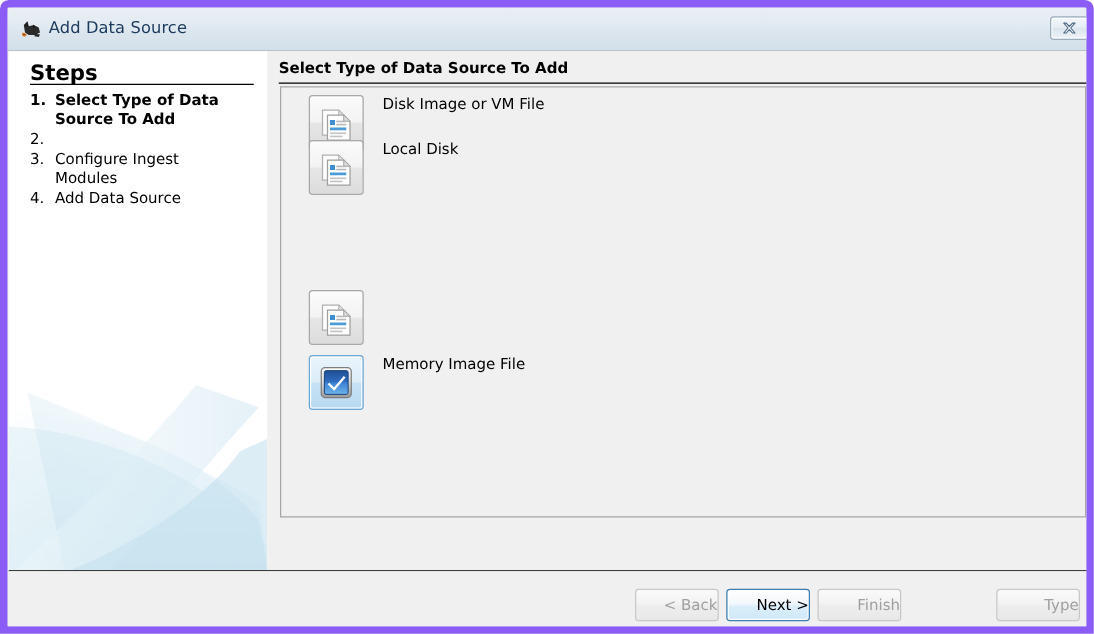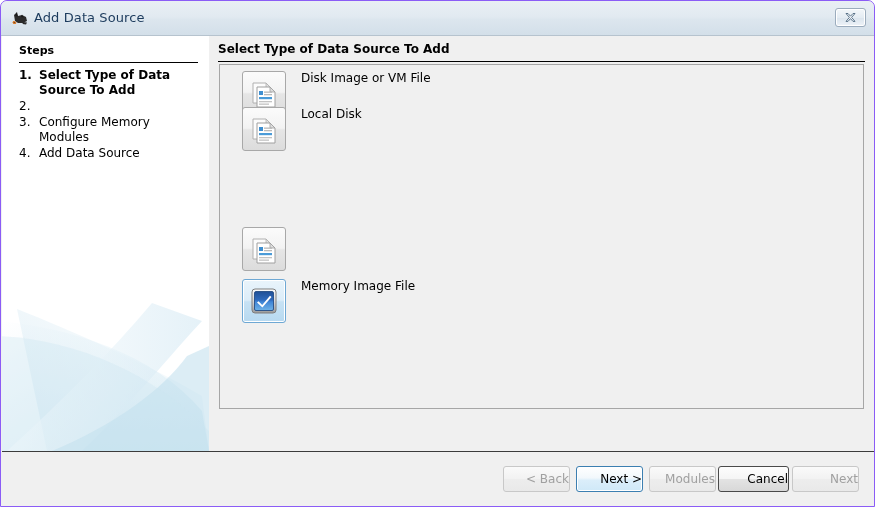--- a/index.html
+++ b/index.html
@@ -16,21 +16,21 @@
     color: #000000;
   }
 
   
   .window {
     position: absolute;
     left: 0; top: 0;
     width: 875px;
     height: 507px;
     box-sizing: border-box;
-    border: 1px solid #8b5cf6;
+    border: 6px solid #8b5cf6;
     border-radius: 7px 7px 0 0;
     background: #f0f0f0;
     overflow: hidden;
   }
 
   
   .titlebar {
     position: absolute;
     left: 0; top: 0;
     width: 873px;
@@ -70,21 +70,21 @@
     position: absolute;
     left: 1px; top: 35px;
     width: 207px;
     height: 415px;
     background: #ffffff;
     overflow: hidden;
   }
   .steps-title {
     position: absolute;
     left: 17px; top: 8px;
-    font-size: 11px;
+    font-size: 17px;
     font-weight: bold;
     color: #000;
   }
   .steps-rule {
     position: absolute;
     left: 17px; top: 26px;
     width: 179px;
     height: 0;
     border-top: 1px solid #000000;
   }
@@ -260,21 +260,21 @@
     <div class="steps-list">
       <div class="step-row current">
         <span class="step-num">1.</span>
         <span class="step-label">Select Type of Data Source To Add</span>
       </div>
       <div class="step-row">
         <span class="step-num">2.</span>
       </div>
       <div class="step-row">
         <span class="step-num">3.</span>
-        <span class="step-label">Configure Memory Modules</span>
+        <span class="step-label">Configure Ingest Modules</span>
       </div>
       <div class="step-row">
         <span class="step-num">4.</span>
         <span class="step-label">Add Data Source</span>
       </div>
     </div>
 
     <svg class="swoosh" viewBox="0 0 207 160">
       <defs>
         <linearGradient id="sw1" x1="0" y1="0" x2="1" y2="1">
@@ -383,18 +383,17 @@
         <span class="src-label">Memory Image File</span>
       </div>
 
     </div>
   </div>
 
   <div class="sep-line"></div>
   <div class="buttonbar">
     <button class="btn disabled" style="left:501px; width:67px;">&lt; Back</button>
     <button class="btn focused" style="left:574px; width:67px;">Next &gt;</button>
-    <button class="btn disabled" style="left:647px; width:67px;">Modules</button>
-    <button class="btn default" style="left:716px; width:71px;">Cancel</button>
-    <button class="btn disabled" style="left:790px; width:67px;">Next</button>
+    <button class="btn disabled" style="left:647px; width:67px;">Finish</button>
+    <button class="btn disabled" style="left:790px; width:67px;">Type</button>
   </div>
 
 </div>
 
 </body></html>

